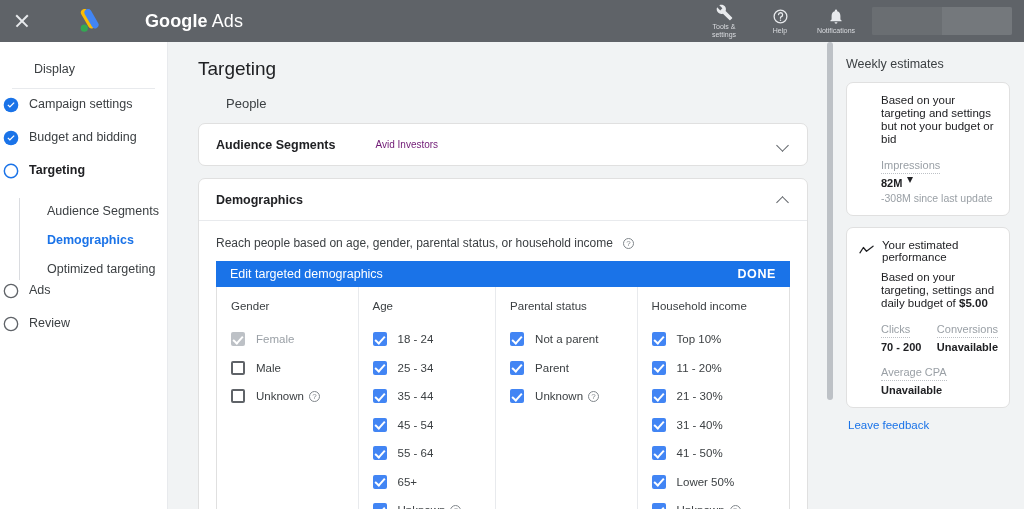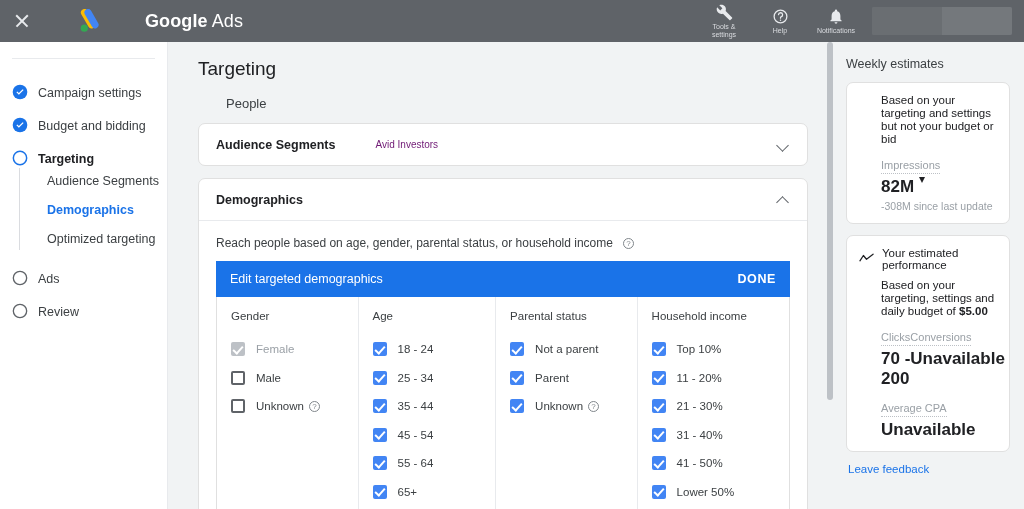--- a/index.html
+++ b/index.html
@@ -56,21 +56,21 @@
   
   .sidebar {
     position: absolute; top: 42px; left: 0; width: 168px; height: 467px;
     background: #fff; border-right: 1px solid #e8eaed; padding-top: 16px;
   }
   .side-display {
     font-size: 12.5px; color: #3c4043; padding: 4px 0 12px 34px;
   }
   .side-sep { height: 1px; background: #e8eaed; margin: 0 12px 8px 12px; }
   .side-item {
-    display: flex; align-items: flex-end; height: 33px; padding-left: 12px;
+    display: flex; align-items: flex-start; height: 33px; padding-left: 3px;
     cursor: pointer; position: relative;
   }
   .side-item .bullet { width: 16px; height: 16px; flex: none; margin-right: 10px; }
   .side-item .txt { font-size: 12.5px; color: #3c4043; }
   .side-item.active .txt { font-weight: 700; color: #202124; }
   .sub-wrap { position: relative; padding-left: 19px; }
   .sub-wrap::before {
     content: ""; position: absolute; left: 19px; top: 2px;
     width: 1px; height: 82px; background: #dadce0;
   }
@@ -115,21 +115,21 @@
   }
   .chev.up::before { top: 5px; transform: rotate(-135deg); }
 
   .card-body { border-top: 1px solid #e8eaed; padding: 15px 17px 0 17px; }
   .reach-line {
     font-size: 12px; color: #3c4043; display: flex; align-items: center;
     gap: 5px; padding-bottom: 11px;
   }
 
   .edit-bar {
-    background: #1a73e8; height: 36px; display: flex; align-items: center;
+    background: #1a73e8; height: 26px; display: flex; align-items: center;
     padding: 0 14px; color: #fff; cursor: pointer;
   }
   .edit-bar .et { font-size: 12.5px; }
   .edit-bar .done {
     margin-left: auto; font-size: 12.5px; font-weight: 700;
     letter-spacing: .6px;
   }
 
   .demo-table {
     display: flex; border: 1px solid #e0e0e0; border-top: none;
@@ -196,21 +196,21 @@
     font-size: 11.5px; color: #202124; line-height: 13px;
     margin-left: 22px; margin-bottom: 9px;
   }
   .rc-desc b { font-weight: 700; margin-top: 20px; }
   .metric-lbl {
     font-size: 11px; color: #9aa0a6;
     border-bottom: 1px dotted #bdc1c6; display: inline-block;
     padding-bottom: 1px; line-height: 13px;
   }
   .metric-val {
-    font-size: 17px; color: #202124; font-weight: 700; margin-top: 3px;
+    font-size: 11px; color: #202124; font-weight: 700; margin-top: 3px;
     display: flex; align-items: flex-start; gap: 5px;
   }
   .mblock { margin-left: 22px; }
   .mrow { display: flex; margin-left: 22px; }
   .mrow > div { flex: 1; }
   .sub-note { font-size: 10.5px; color: #9aa0a6; margin-top: 3px; }
   .feedback {
     font-size: 11.5px; color: #1a73e8; cursor: pointer; margin-left: 2px;
   }
   .dn-arrow {
@@ -267,20 +267,21 @@
     </div>
 
     <div class="acct-box">
       <i></i>
       <i></i>
     </div>
   </div>
 </div>
 
 <div class="sidebar">
+  <div class="side-display">Display</div>
   <div class="side-sep"></div>
 
   <div class="side-item">
     <span class="bullet">
       <svg width="16" height="16" viewBox="0 0 24 24">
           <circle cx="12" cy="12" r="11" fill="#1a73e8"></circle>
           <path d="M10.3 16.1 6.6 12.4l1.3-1.3 2.4 2.4 5.8-5.8 1.3 1.3z" fill="#fff"></path>
         </svg>
     </span>
     <span class="txt">Campaign settings</span>

